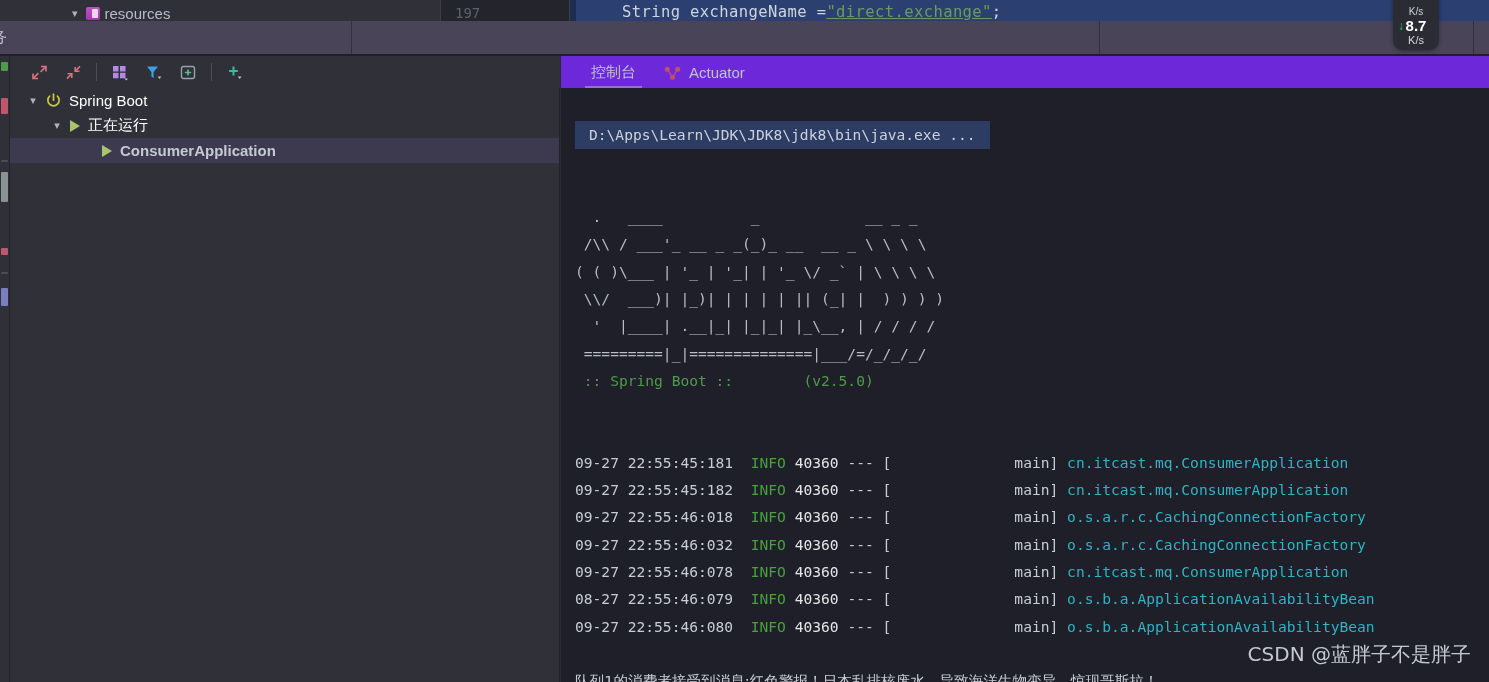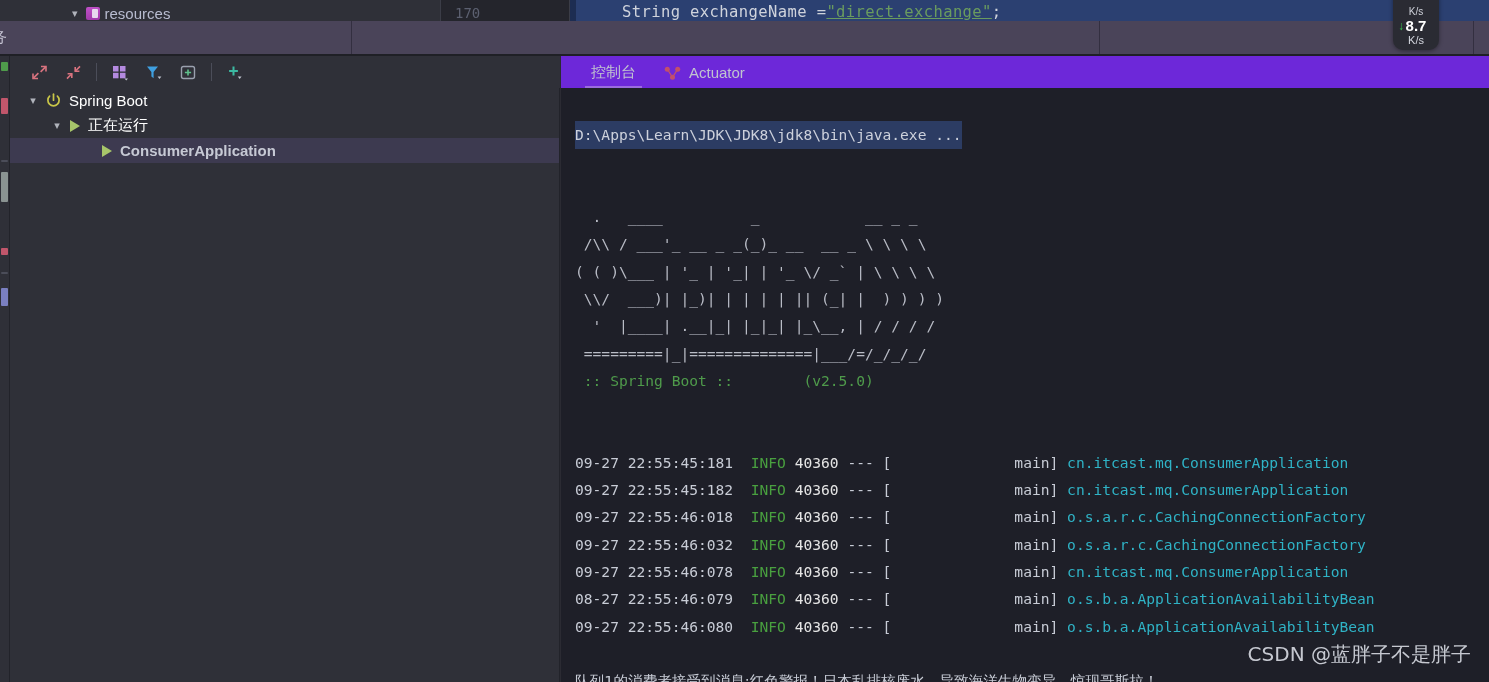--- a/index.html
+++ b/index.html
@@ -92,21 +92,21 @@
   .tab .tab-txt { color: #c0c3cf; font-size: 15px; }
   .tab.active:after { content: ""; position: absolute; left: 8px; right: 8px; bottom: 0; height: 2px; background: #9b6bdf; }
   .act-icon { width: 17px; height: 15px; margin-right: 8px; flex: none; }
 
   .console {
     position: absolute; left: 0; top: 32px; width: 928px; height: 594px;
     background: #1e1f28; overflow: hidden;
     font-family: "DejaVu Sans Mono", monospace; font-size: 14.6px; line-height: 27.3px;
     padding: 6px 0 0 14px; white-space: pre;
   }
-  .cmdline { background: #2c3c63; color: #cdd1dc; display: inline-block; padding: 0 0; }
+  .cmdline { background: #2c3c63; color: #cdd1dc; display: inline-block; padding: 0 14px; }
   .banner { color: #b9bcc6; }
   .banner-green { color: #4f9b4b; }
   .log-ts { color: #c8ccd6; }
   .log-lvl { color: #49a03f; }
   .log-pid { color: #e5e5e5; }
   .log-dash { color: #c8ccd6; }
   .log-thr { color: #c8ccd6; }
   .log-cls { color: #2fb3c6; }
   .msg-cn { color: #c8ccd6; font-family: "DejaVu Sans", sans-serif; font-size: 14.6px; }
 
@@ -132,21 +132,21 @@
 <body>
 
 <div id="app">
 
   <div class="top-strip">
     <div class="top-proj">
       <span class="chev-down">▾</span>
       <span class="res-icon"></span>
       <span class="res-label">resources</span>
     </div>
-    <div class="top-gutter">170</div>
+    <div class="top-gutter">197</div>
     <div class="top-codeline">
       <span class="tk-kw">String exchangeName = </span>
         <span class="tk-str">"direct.exchange"</span>
         <span class="tk-punc">;</span>
     </div>
   </div>
 
   <div class="purple-bar">
     <div class="pb-cell pb-c1">
       <span class="pb-txt">务</span>

